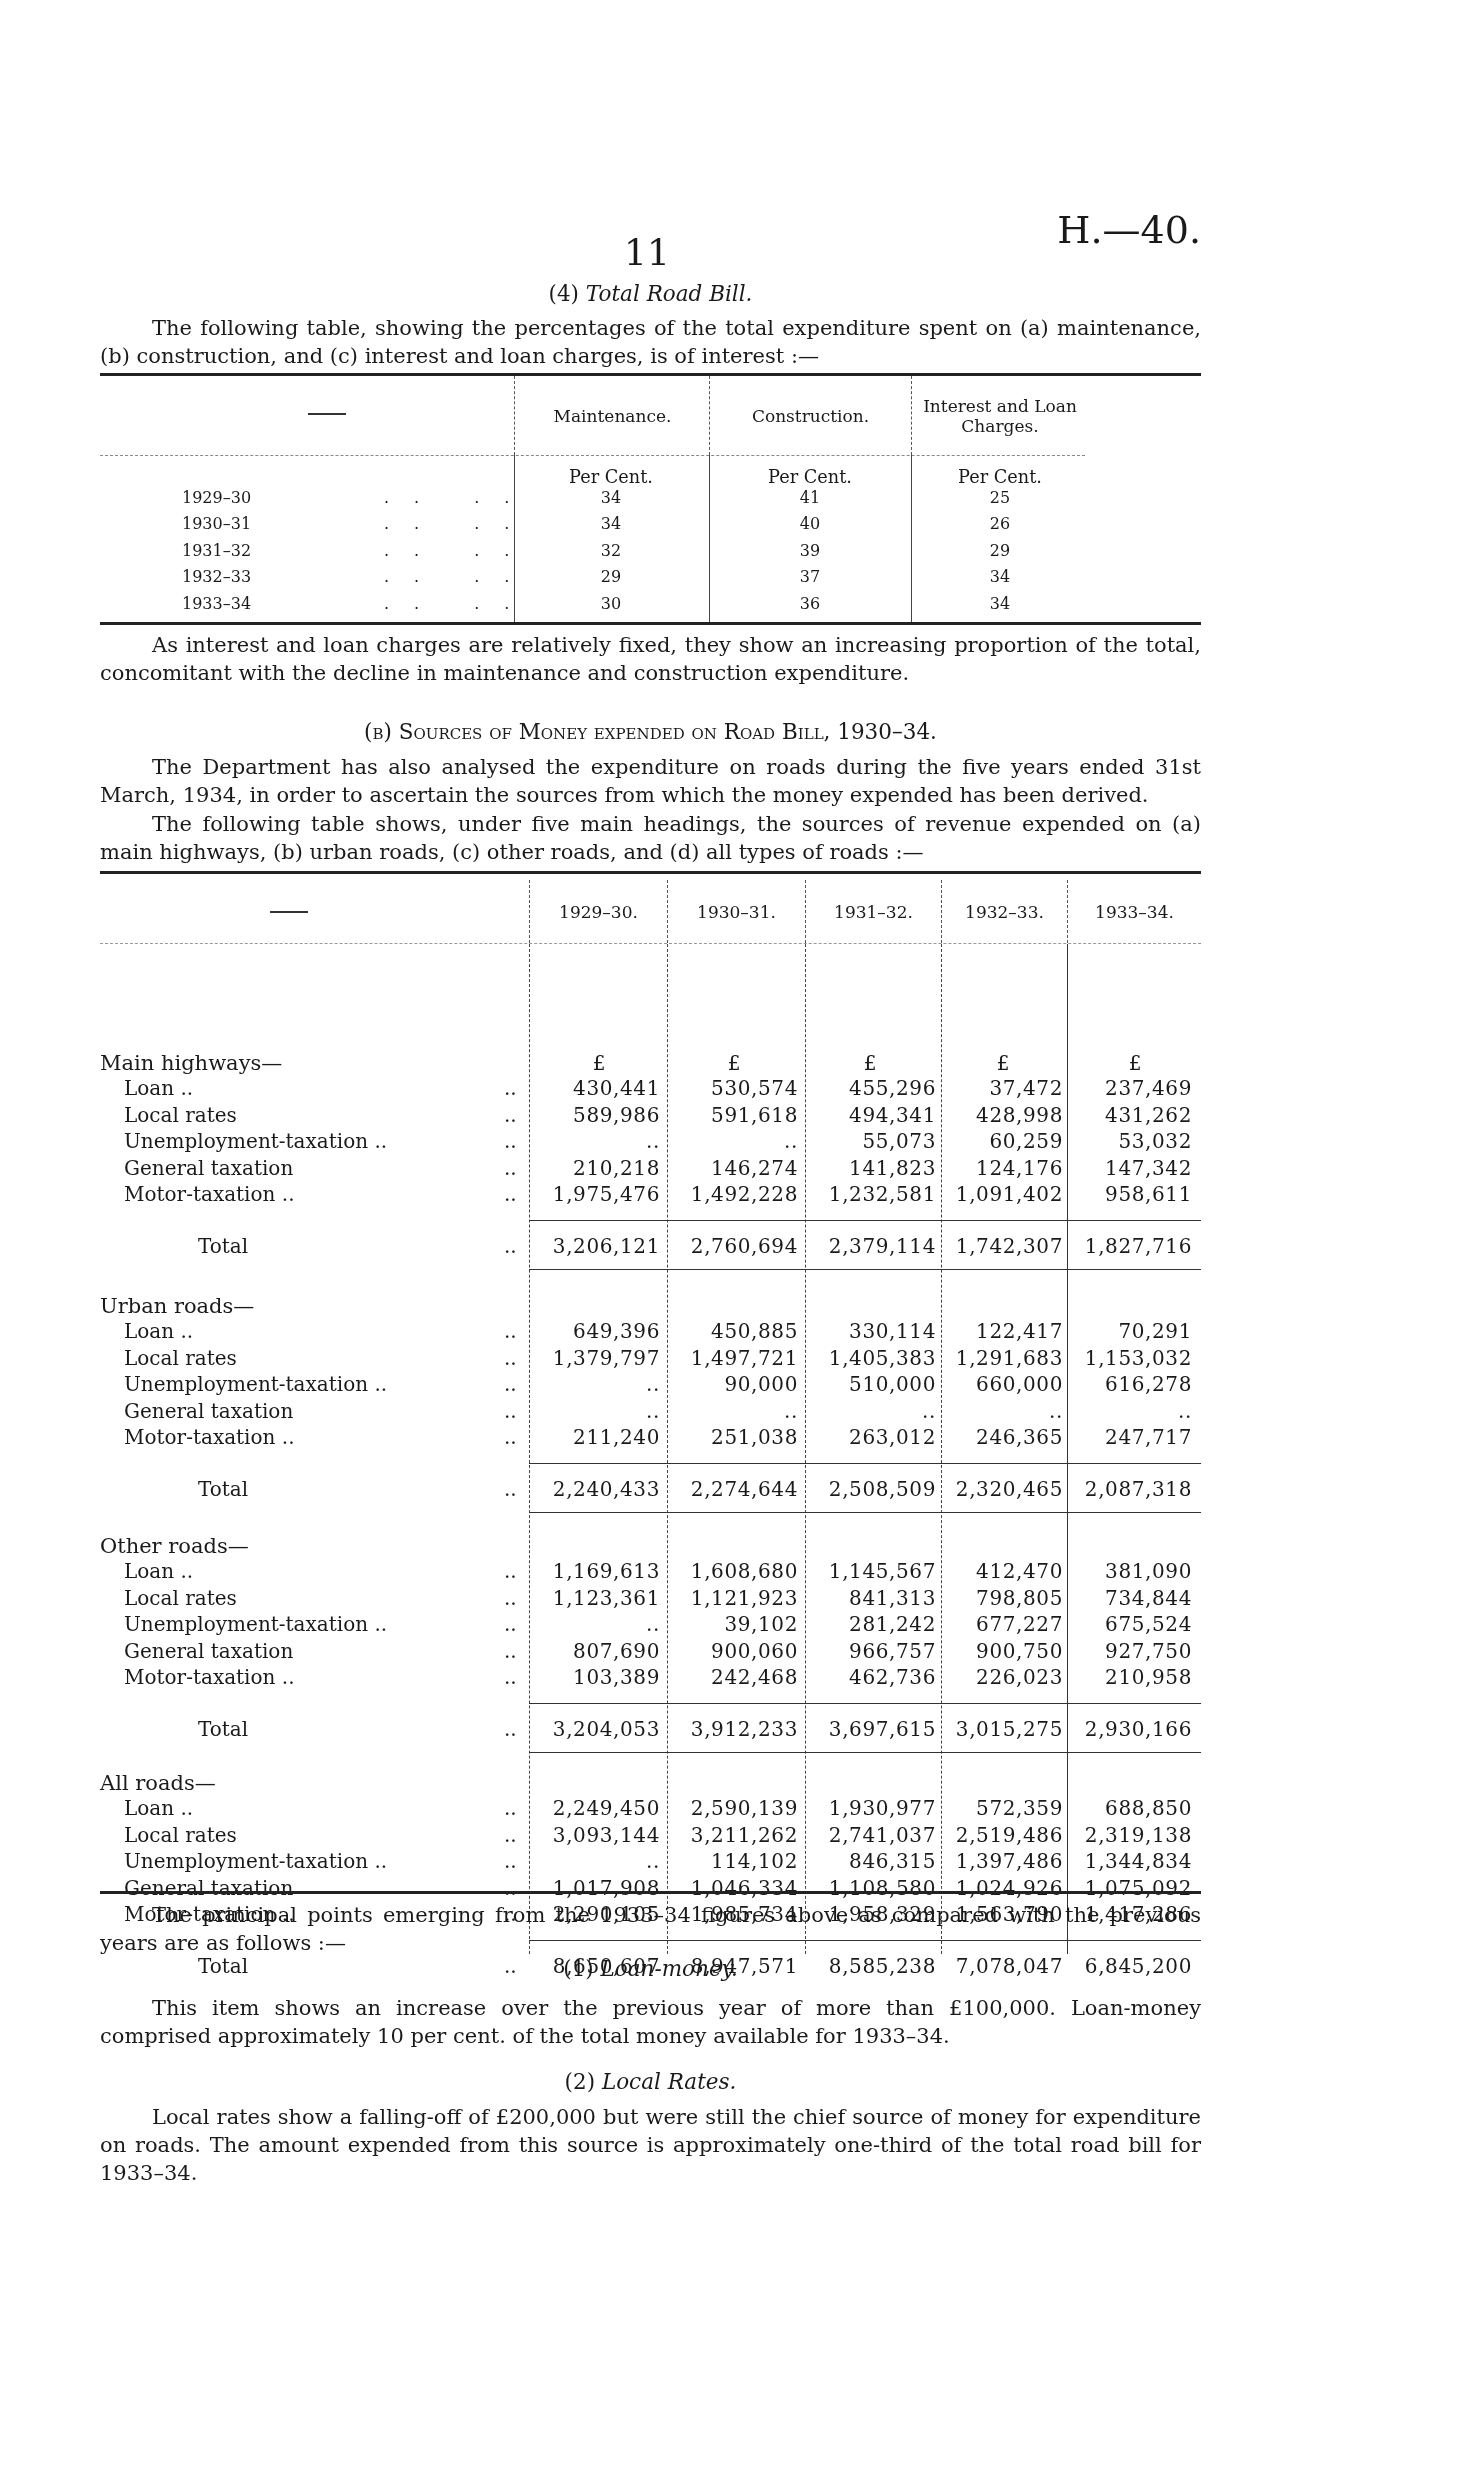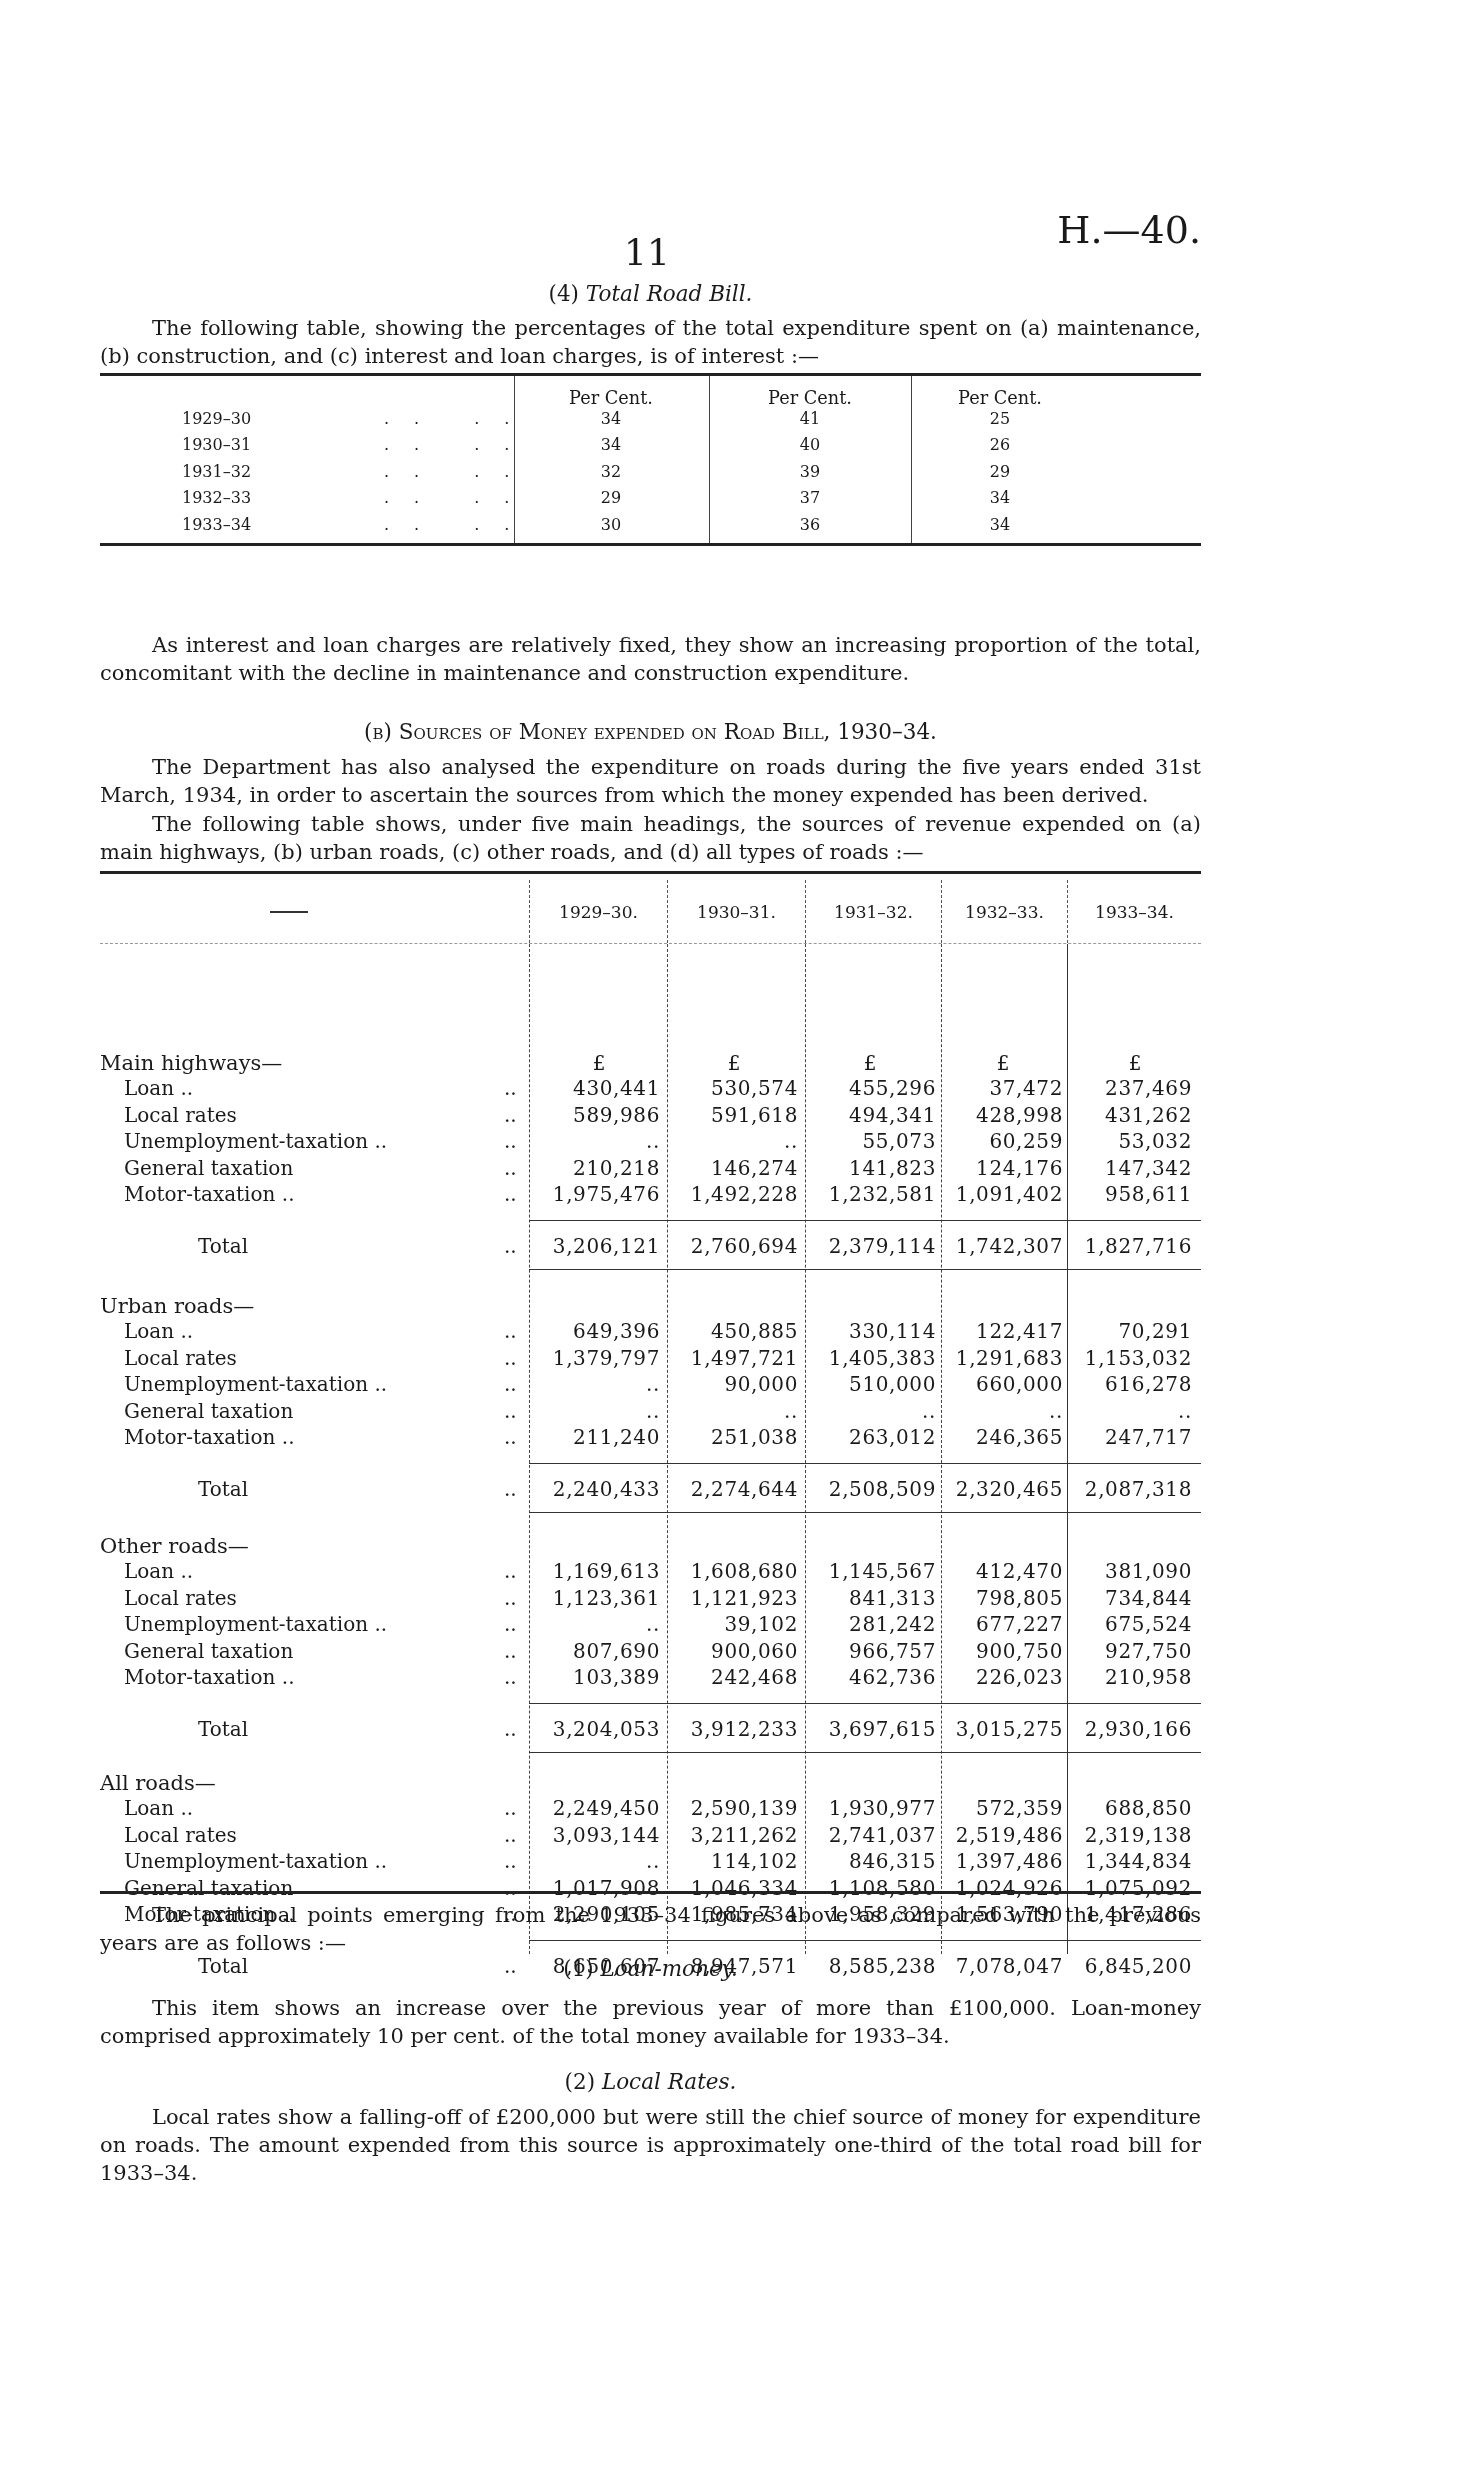--- a/index.html
+++ b/index.html
@@ -58,20 +58,27 @@
   <div class="hdr-num">11</div>
   <div class="hdr-ref">H.—40.</div>
 
   <div class="heading center" style="top:281px;">
     <span>(4) </span><i>Total Road Bill.</i>
   </div>
   <div class="para" style="top:314px;">The following table, showing the percentages of the total expenditure spent on (a) maintenance, (b) construction, and (c) interest and loan charges, is of interest :—</div>
 
   <div class="t1">
     <div class="rule-thick"></div>
+    <div class="t1-head">
+      <div class="t1-dash"></div>
+      <div class="t1-col" style="left:414px;width:196px;">Maintenance.</div>
+      <div class="t1-col" style="left:609px;width:202px;">Construction.</div>
+      <div class="t1-col" style="left:811px;width:177px;">Interest and Loan Charges.</div>
+      <div class="t1-subrule"></div>
+    </div>
     <div class="t1-body">
       <div class="vline" style="left:414px;"></div>
       <div class="vline" style="left:609px;"></div>
       <div class="vline" style="left:811px;"></div>
       <div class="t1-unit" style="left:426px;">Per Cent.</div>
       <div class="t1-unit" style="left:625px;">Per Cent.</div>
       <div class="t1-unit" style="left:815px;">Per Cent.</div>
 
       <div class="t1-row" style="top:33px;">
         <span class="yr">1929–30</span>

